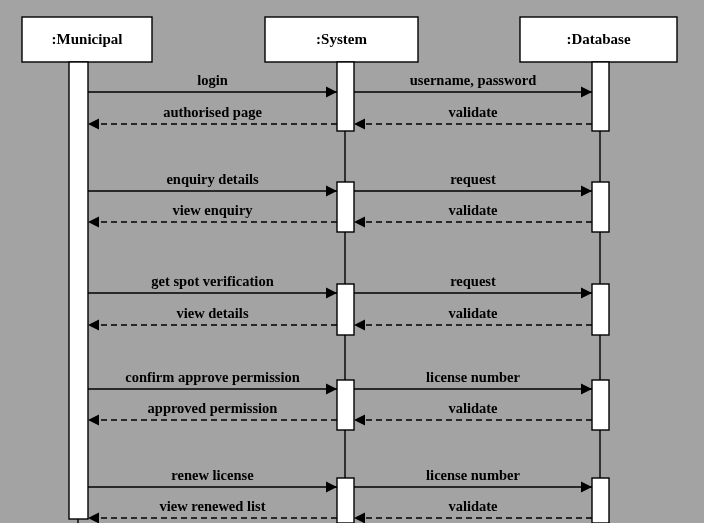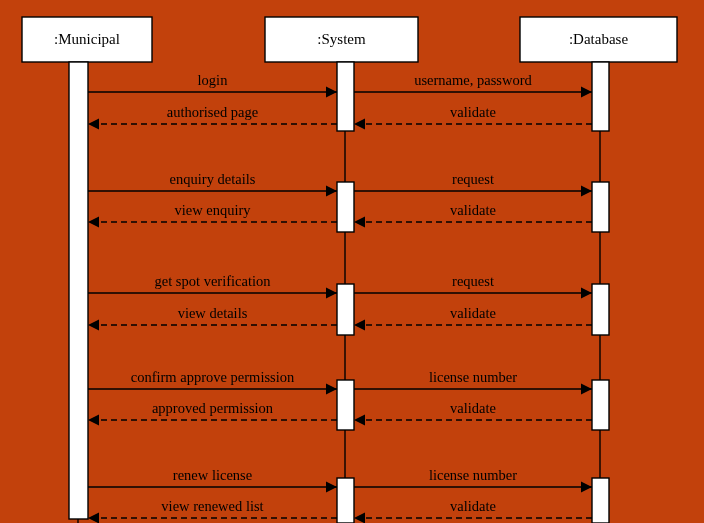--- a/index.html
+++ b/index.html
@@ -9,21 +9,22 @@
   }
   body {
     font-family: "Liberation Serif", "DejaVu Serif", serif;
     color: #000000;
   }
   #diagram-root {
     position: relative;
     width: 704px;
     height: 523px;
     overflow: hidden;
-    background: #c2410c;
+    background: #a3a3a3;
+    font-weight: bold;
   }
   #diagram-svg {
     position: absolute;
     left: 0;
     top: 0;
   }
   .lifeline-title {
     font-family: "Liberation Serif", "DejaVu Serif", serif;
     font-size: 15px;
     fill: #000000;

